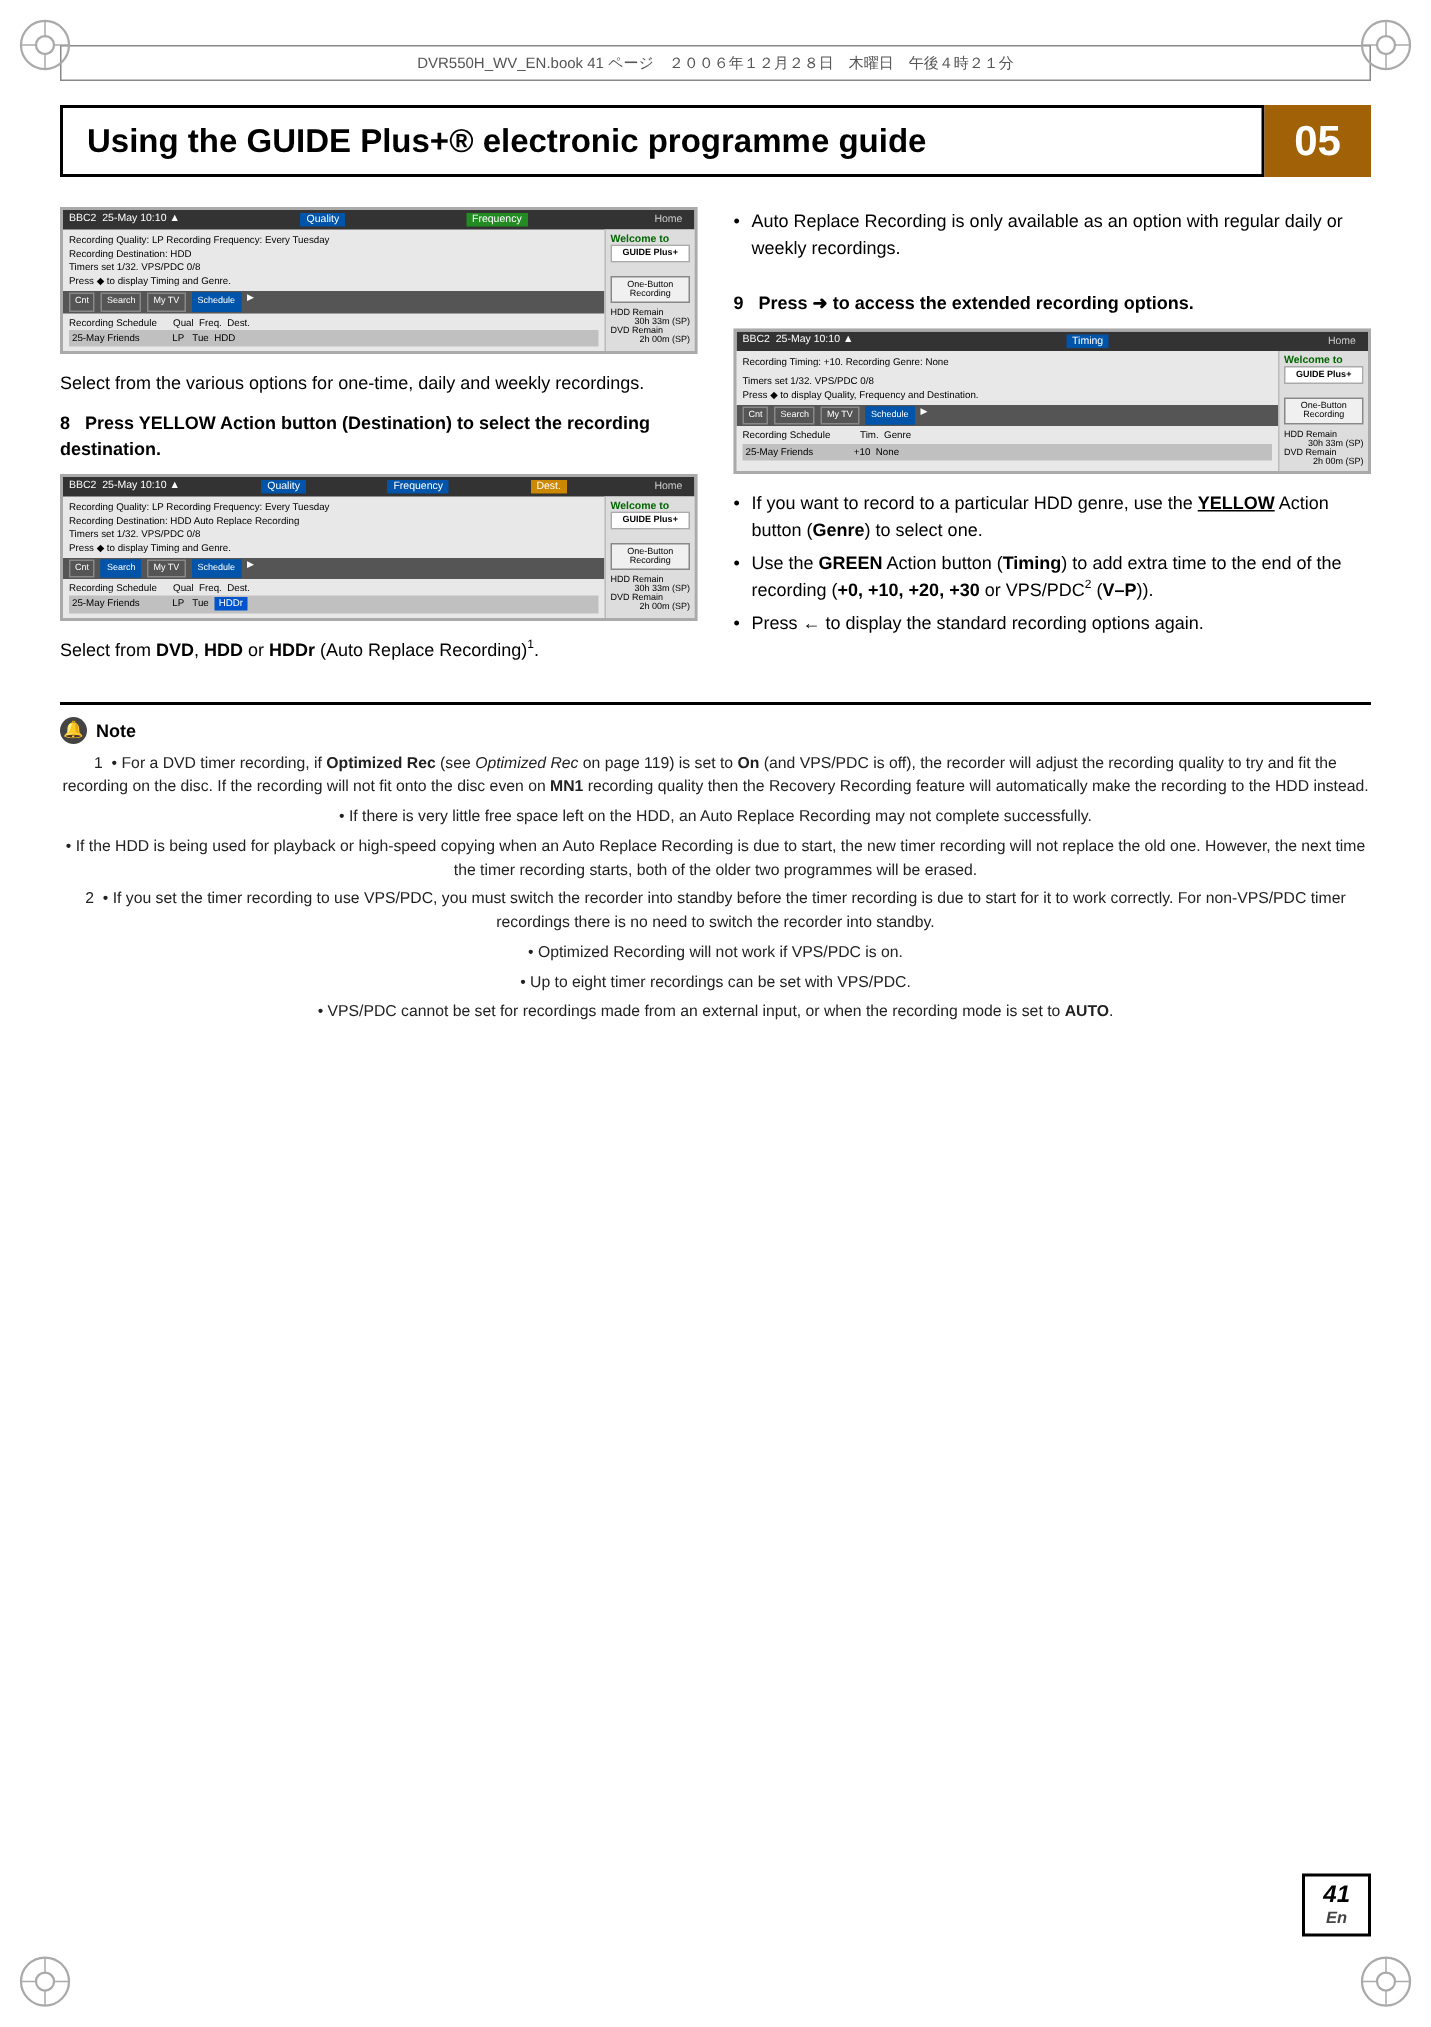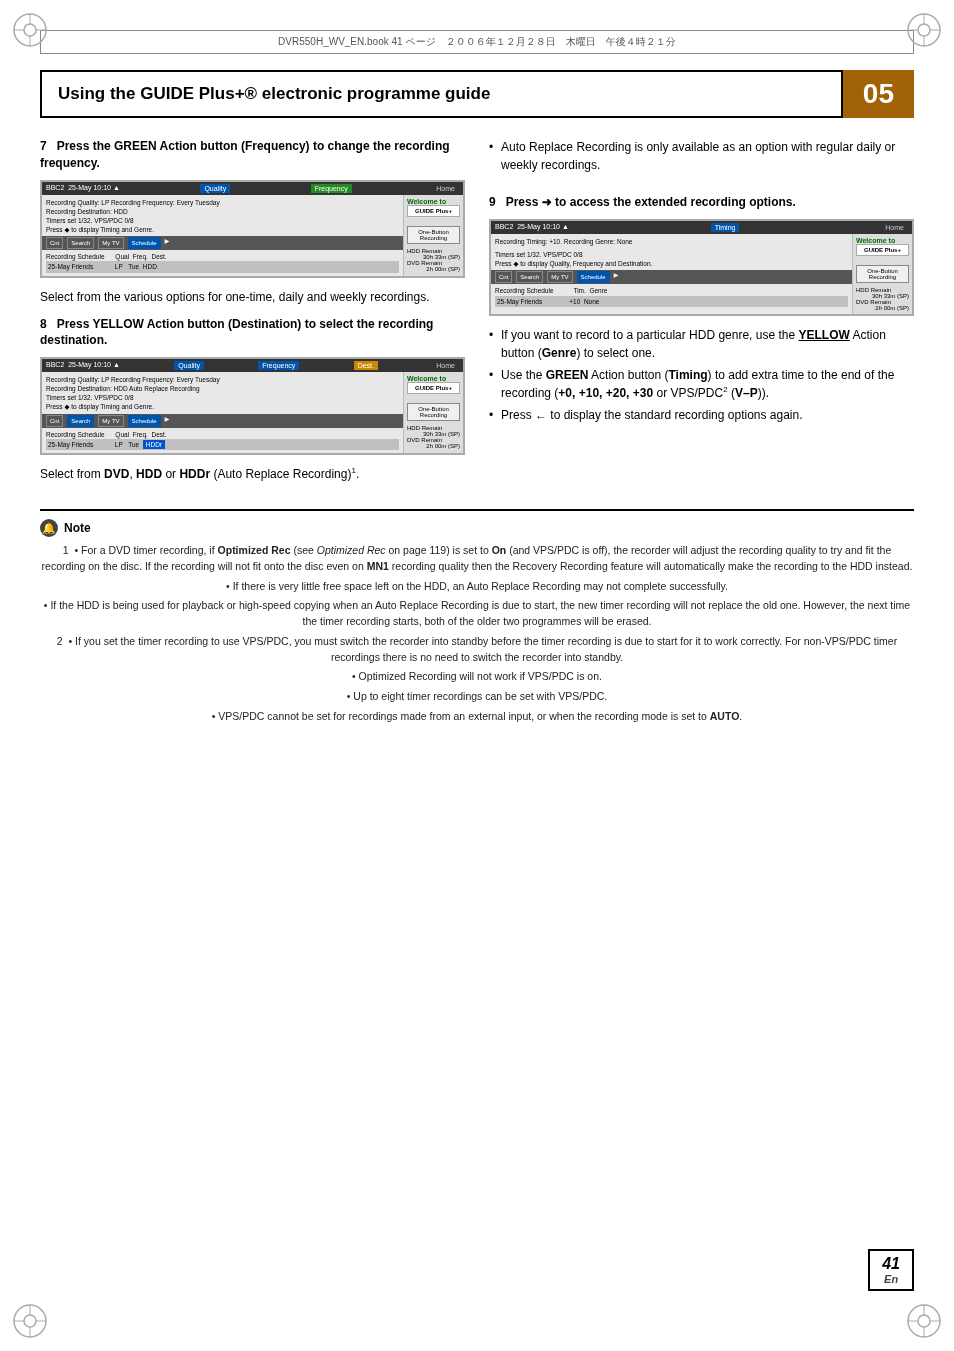--- a/index.html
+++ b/index.html
@@ -47,21 +47,21 @@
     
     .title-section {
       display: flex;
       align-items: stretch;
       margin-bottom: 20px;
     }
     .title-main {
       flex: 1;
       border: 2px solid #000;
       padding: 8px 16px;
-      font-size: 17px;
+      font-size: 22px;
       font-weight: bold;
       display: flex;
       align-items: center;
     }
     .title-number {
       background: #a16207;
       color: #fff;
       font-size: 28px;
       font-weight: bold;
       padding: 8px 20px;
@@ -339,23 +339,20 @@
     </div>
     <div class="title-number">
       <span>05</span>
     </div>
   </div>
 
   <div class="content-cols">
 
     <div class="col-left">
 
-      <div class="section-heading">
-        <span class="bold">7&nbsp;&nbsp; Press the GREEN Action button (Frequency) to change the recording frequency.</span>
-      </div>
 
       <div class="tv-screen">
         <div class="tv-top-bar">
           <span>BBC2&nbsp; 25-May 10:10 ▲</span>
           <span class="tab-active">Quality</span>
           <span class="tab-active" style="background:#228b22;">Frequency</span>
           <span class="tab-inactive">Home</span>
         </div>
         <div class="tv-body">
           <div class="tv-main-content">

